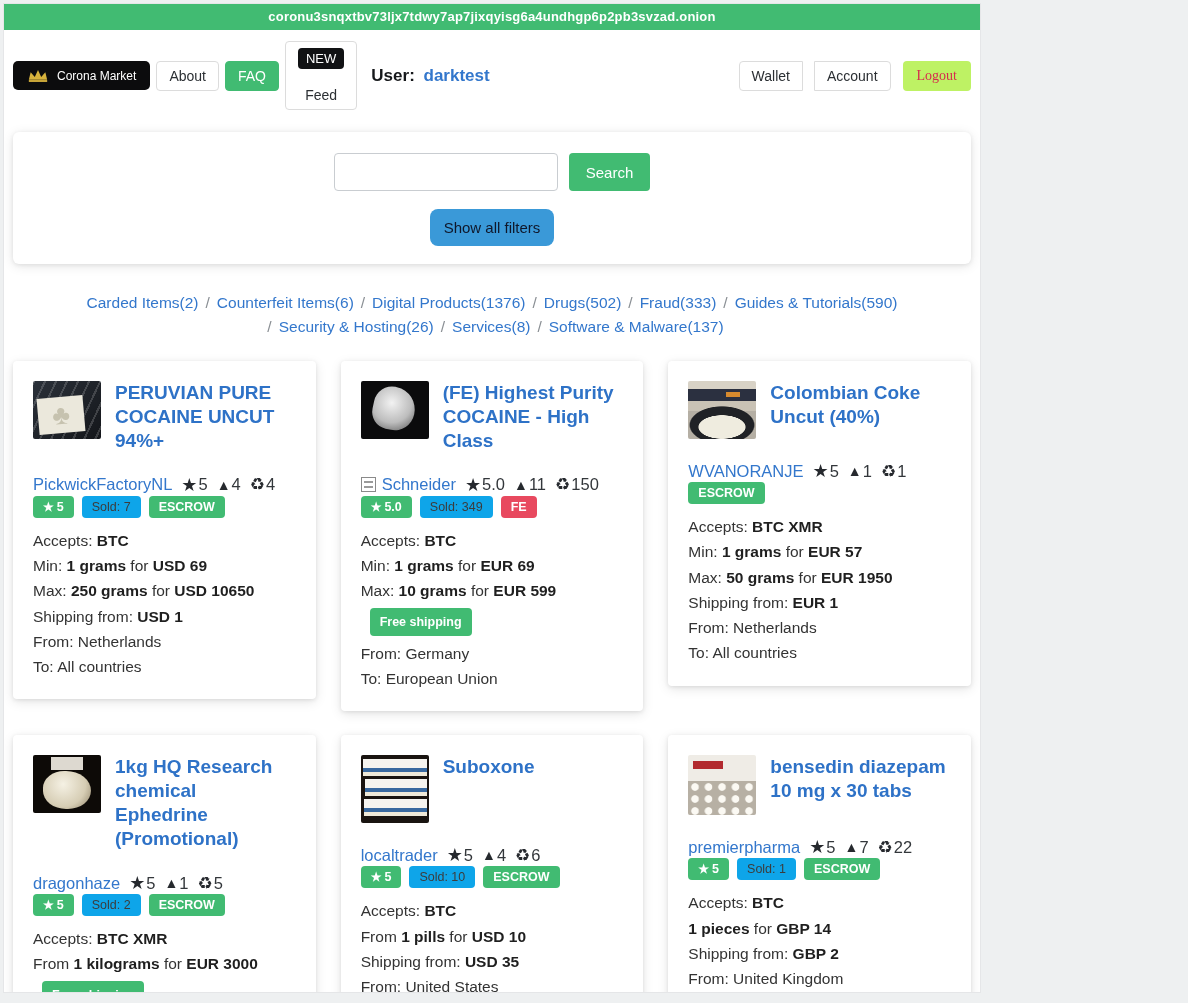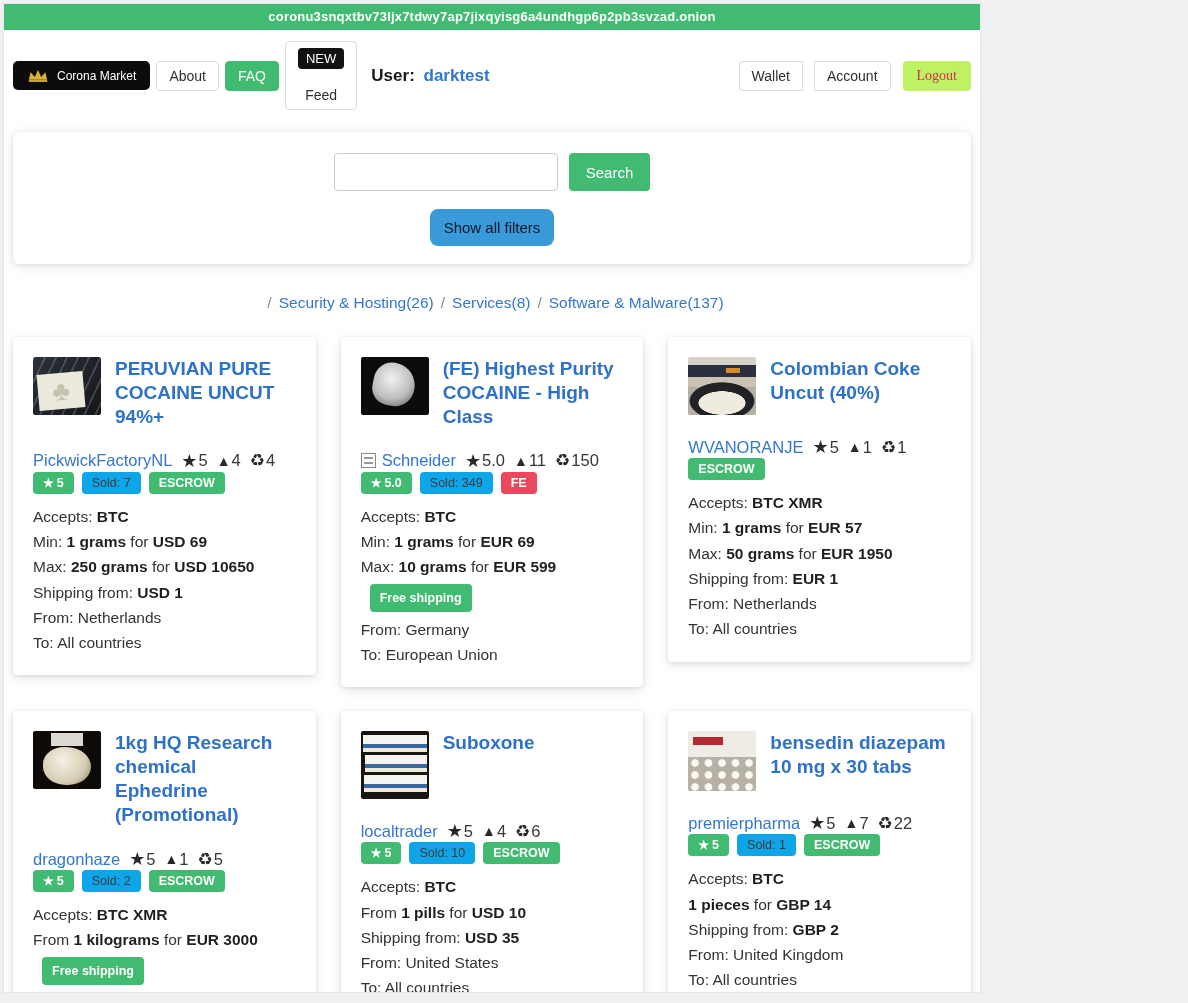--- a/index.html
+++ b/index.html
@@ -162,20 +162,21 @@
       <div class="search-row">
         <input class="search-input" type="text" value="" style="">
         <button class="search-btn">Search</button>
       </div>
       <div class="filters-row">
         <button class="filters-btn">Show all filters</button>
       </div>
     </div>
 
     <div class="categories">
+        <div class="cat-line"><a href="#">Carded Items(2)</a><span class="cat-sep">/</span><a href="#">Counterfeit Items(6)</a><span class="cat-sep">/</span><a href="#">Digital Products(1376)</a><span class="cat-sep">/</span><a href="#">Drugs(502)</a><span class="cat-sep">/</span><a href="#">Fraud(333)</a><span class="cat-sep">/</span><a href="#">Guides &amp; Tutorials(590)</a></div>
         <div class="cat-line"><span class="cat-sep">/</span><a href="#">Security &amp; Hosting(26)</a><span class="cat-sep">/</span><a href="#">Services(8)</a><span class="cat-sep">/</span><a href="#">Software &amp; Malware(137)</a></div>
       </div>
 
     <div class="grid">
   <div class="card">
     <div class="card-head">
       <div class="thumb thumb--brick"></div>
       <a href="#" class="title">PERUVIAN PURE COCAINE UNCUT 94%+</a>
     </div>
     <div class="vendor-row">

